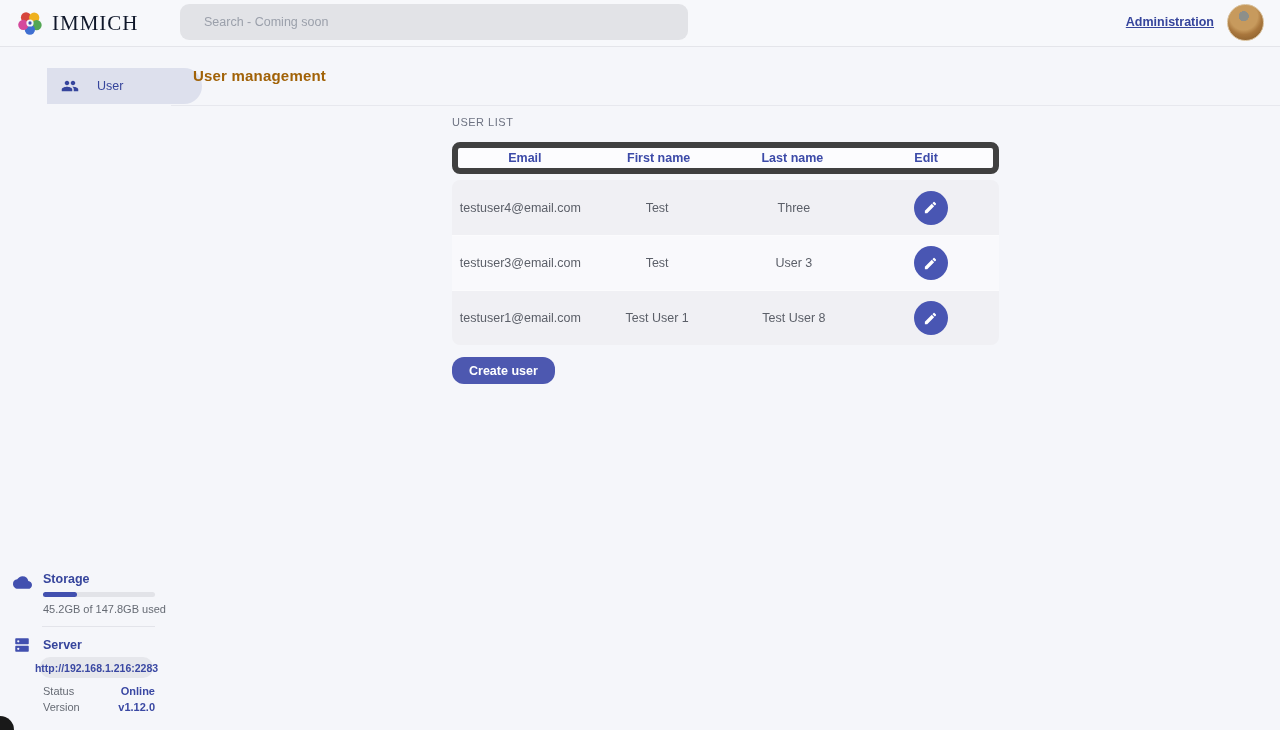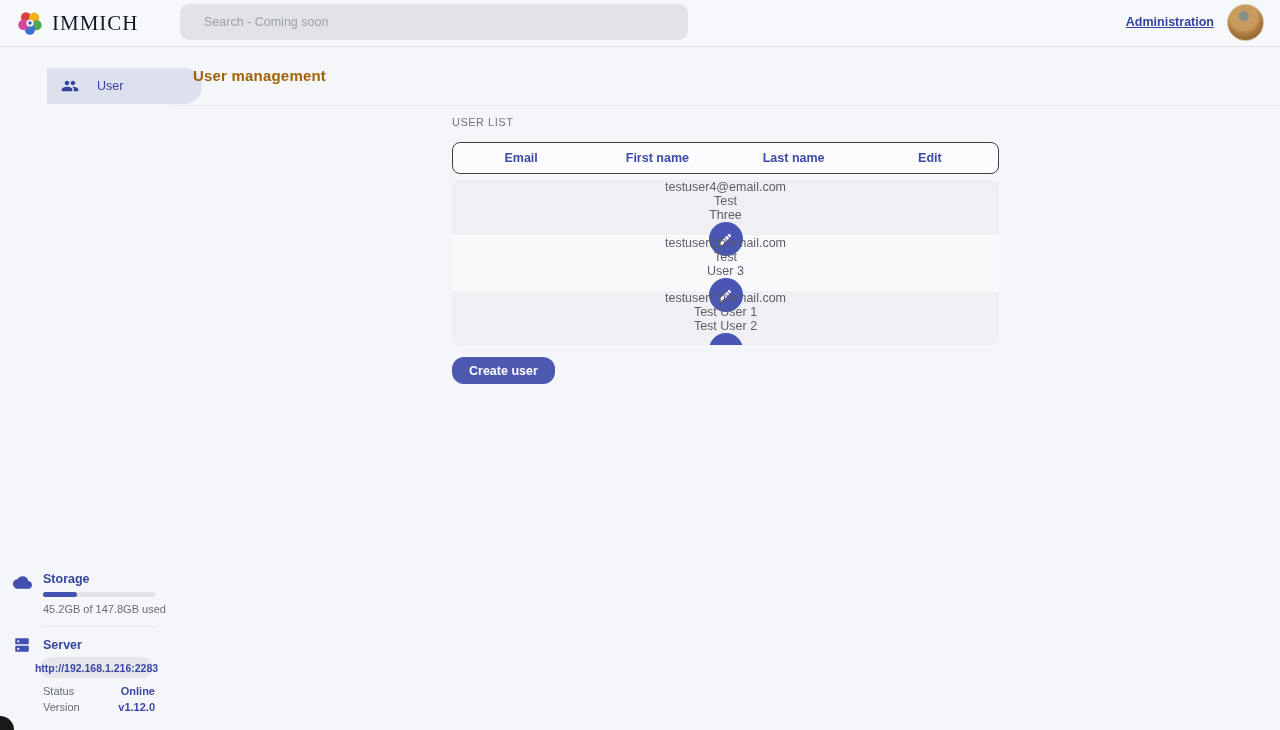--- a/index.html
+++ b/index.html
@@ -33,26 +33,26 @@
   
   .main-header { position:absolute; left:171px; top:47px; right:0; height:59px;
     border-bottom:1px solid #e7e8ee; }
   .page-title { position:absolute; left:22px; top:20px; font-size:15px; font-weight:700;
     color:#a16207; letter-spacing:.2px; }
 
   
   .section-label { position:absolute; left:452px; top:116px; font-size:11px;
     color:#6e7382; letter-spacing:.5px; font-weight:500; }
   .table-head { position:absolute; left:452px; top:142px; width:547px; height:32px;
-    background:#fcfcfe; border:1px solid #404040; border-radius:8px;
+    background:#fcfcfe; border:6px solid #404040; border-radius:8px;
     display:flex; align-items:center; }
   .table-head .col { flex:1; text-align:center; font-size:12.5px; font-weight:600; color:#3c4aa8; }
   .table-body { position:absolute; left:452px; top:180px; width:547px; border-radius:8px;
     overflow:hidden; }
-  .row { height:55px; display:flex; align-items:center;flex-direction:column; }
+  .row { height:55px; display:flex; align-items:center; }
   .row:nth-child(odd) { background:#f0f0f4; }
   .row:nth-child(even) { background:#f9f9fc; }
   .row + .row { border-top:1px solid #fbfbfd; }
   .row .cell { flex:1; text-align:center; font-size:12.5px; color:#5b5f68; }
   .edit-cell { flex:1; display:flex; justify-content:center; }
   .edit-btn { width:34px; height:34px; border-radius:50%; background:#4956b3; border:none;
     display:flex; align-items:center; justify-content:center; cursor:pointer; }
   .edit-btn svg { width:15px; height:15px; fill:#ffffff; }
 
   .create-btn { position:absolute; left:452px; top:357px; height:27px; padding:0 17px;
@@ -145,21 +145,21 @@
       <button class="edit-btn">
         <svg viewBox="0 0 24 24">
           <path d="M3 17.25V21h3.75L17.81 9.94l-3.75-3.75L3 17.25M20.71 7.04c.39-.39.39-1.02 0-1.41l-2.34-2.34a.9959.9959 0 0 0-1.41 0l-1.83 1.83 3.75 3.75 1.83-1.83z"></path>
         </svg>
       </button>
     </div>
   </div>
   <div class="row">
     <div class="cell">testuser1@email.com</div>
     <div class="cell">Test User 1</div>
-    <div class="cell">Test User 2</div>
+    <div class="cell">Test User 8</div>
     <div class="edit-cell">
       <button class="edit-btn">
         <svg viewBox="0 0 24 24">
           <path d="M3 17.25V21h3.75L17.81 9.94l-3.75-3.75L3 17.25M20.71 7.04c.39-.39.39-1.02 0-1.41l-2.34-2.34a.9959.9959 0 0 0-1.41 0l-1.83 1.83 3.75 3.75 1.83-1.83z"></path>
         </svg>
       </button>
     </div>
   </div>
 </div>
 

